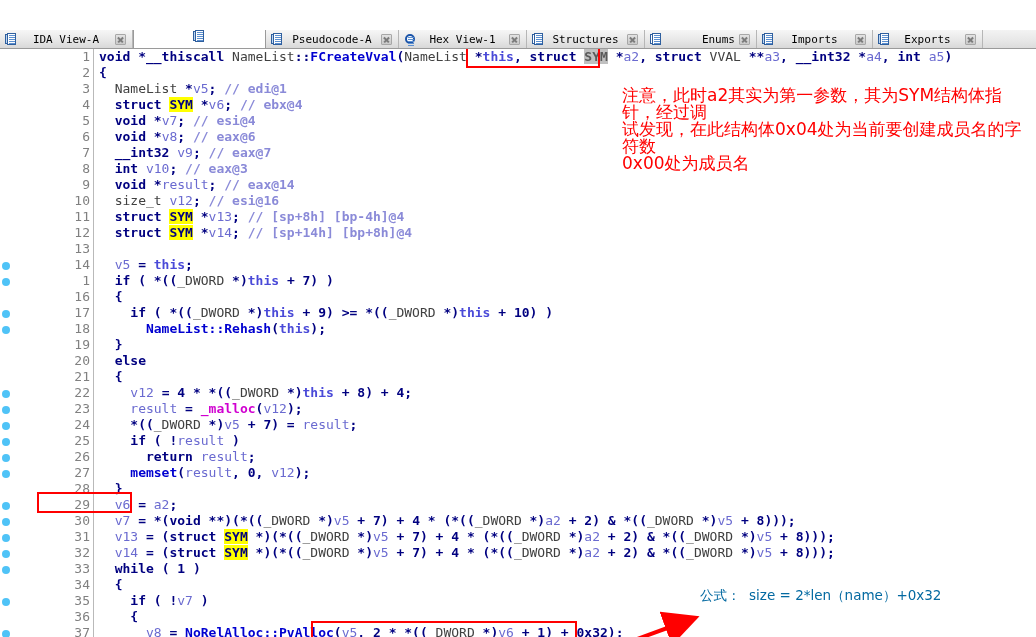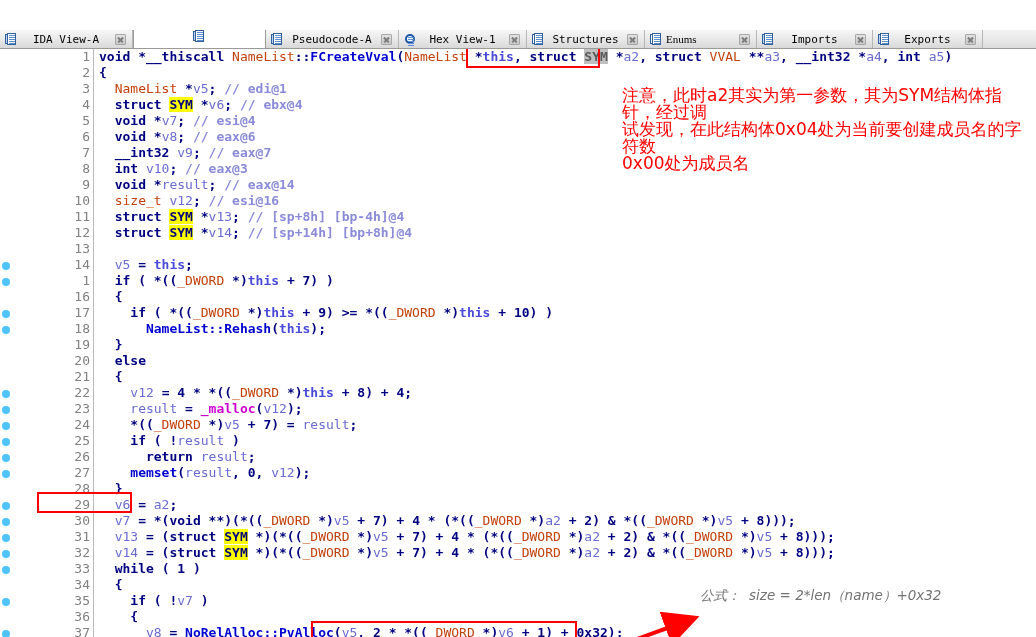--- a/index.html
+++ b/index.html
@@ -96,42 +96,42 @@
     position:absolute;left:14px;top:0;width:76px;text-align:right;
     color:#808080;font-size:13px;
     font-family:"DejaVu Sans Mono","Liberation Mono",monospace;
   }
   .code{
     position:absolute;left:99px;top:0;white-space:pre;
     color:#0000c8;
   }
   
   .kw  {color:#000080;font-weight:bold;}   
-  .typ {color:#c2410c;}                    
+  .typ {color:#404040;}                    
   .var {color:#6a6ad0;}                    
   .fn  {color:#0000d0;font-weight:bold;}   
   .lib {color:#d000d0;font-weight:bold;}   
   .cmt {color:#8a8ad8;font-weight:bold;}   
   .num {color:#000080;font-weight:bold;}
   .pun {color:#000080;font-weight:bold;}
   .sym-hl{background:#ffff00;color:#000080;font-weight:bold;}
   .sym-sel{background:#c0c0c0;color:#5a5a5a;font-weight:bold;}
   .thisk{color:#4a4ad8;font-weight:bold;}
 
   
   .redbox{position:absolute;border:2px solid #ff0000;box-sizing:border-box;}
   .note{
     position:absolute;color:#ff0000;
     font-family:"DejaVu Sans","Liberation Sans",sans-serif;
     font-size:17px;line-height:17px;white-space:pre-line;
   }
   .note-formula{
-    position:absolute;color:#737373;
+    position:absolute;color:#0369a1;
     font-family:"DejaVu Sans","Liberation Sans",sans-serif;
-    font-size:13.5px;white-space:pre;font-style:italic;
+    font-size:13.5px;white-space:pre;
   }
   .arrow{position:absolute;}
 
   
   .statusbar{
     position:absolute;left:0;top:618px;width:1036px;height:19px;
     background:#eeeeee;border-top:1px solid #c8c8c8;
     display:flex;align-items:center;box-sizing:border-box;
     font-family:"DejaVu Sans Mono","Liberation Mono",monospace;
     font-size:11.5px;color:#000;
@@ -182,21 +182,21 @@
           <span class="pg"></span>
         </span>
         <span class="tab-label" style="flex: 1 1 0%; text-align: center;">Structures</span>
         <span class="tab-close"></span>
       </div>
       <div class="tab" style="width: 112px;">
         <span class="tab-ico enums">
           <span class="fold"></span>
           <span class="pg"></span>
         </span>
-        <span class="tab-label" style="flex: 1 1 0%; text-align: left; font-family: Liberation Serif, serif;">Enums</span>
+        <span class="tab-label" style="flex: 1 1 0%; text-align: right;">Enums</span>
         <span class="tab-close"></span>
       </div>
       <div class="tab" style="width: 116px;">
         <span class="tab-ico">
           <span class="fold"></span>
           <span class="pg"></span>
         </span>
         <span class="tab-label" style="flex: 1 1 0%; text-align: center;">Imports</span>
         <span class="tab-close"></span>
       </div>

